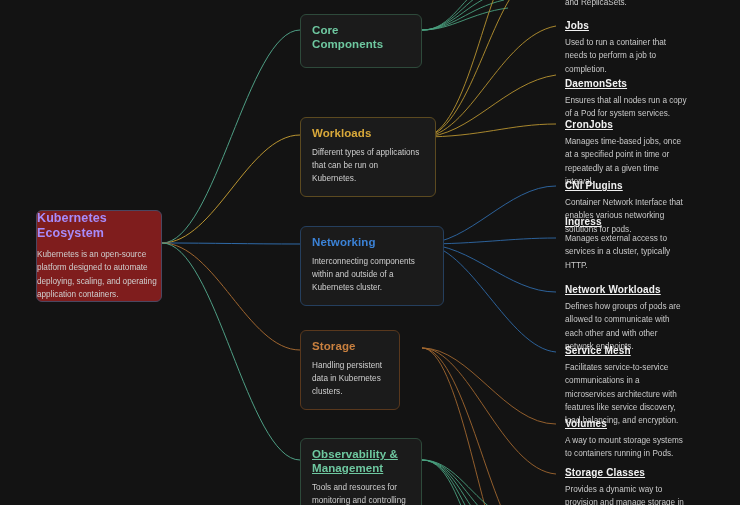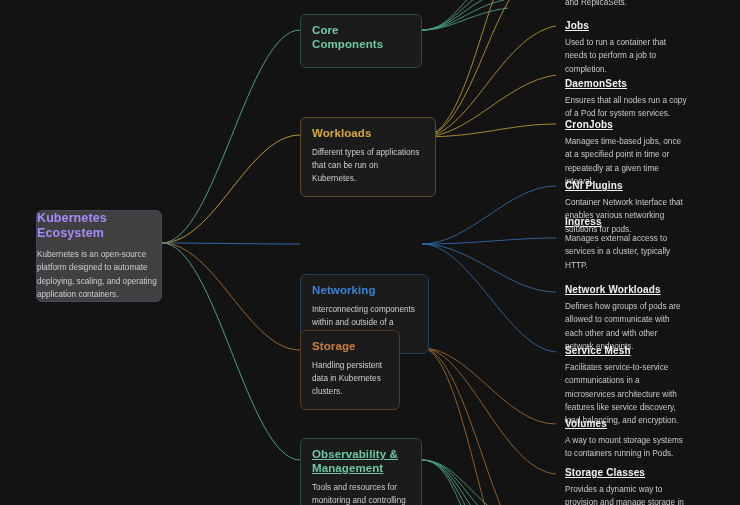--- a/index.html
+++ b/index.html
@@ -27,21 +27,21 @@
     position: absolute;
     box-sizing: border-box;
     border-radius: 6px;
   }
   .node-card {
     background: #1b1b1b;
     border: 1px solid #3a3a3a;
     padding: 9px 11px 10px 11px;
   }
   .node-root {
-    background: #404040;
+    background: #7f1d1d;
     border: 1px solid #4b4760;
   }
   .node-title {
     font-size: 11.5px;
     font-weight: bold;
     letter-spacing: 0.1px;
     margin: 0 0 5px 0;
     line-height: 1.2;
   }
   .node-root .node-title {
@@ -143,21 +143,21 @@
 
   <div class="node node-card" style="left:300px; top:14px; width:122px; border-color:#2e4a3b;border-radius:6px;">
     <div class="node-title" style="color:#6ec8a0;">Core Components</div>
   </div>
 
   <div class="node node-card" style="left:300px; top:117px; width:136px; border-color:#5c4a20;">
     <div class="node-title" style="color:#d9a93a;">Workloads</div>
     <div class="node-desc">Different types of applications that can be run on Kubernetes.</div>
   </div>
 
-  <div class="node node-card" style="left:300px; top:226px; width:129px; border-color:#253f5e;margin-top:48px;">
+  <div class="node node-card" style="left:300px; top:226px; width:144px; border-color:#253f5e;">
     <div class="node-title" style="color:#3b82d6;">Networking</div>
     <div class="node-desc">Interconnecting components within and outside of a Kubernetes cluster.</div>
   </div>
 
   <div class="node node-card" style="left:300px; top:330px; width:100px; border-color:#59381d;">
     <div class="node-title" style="color:#c9803f;">Storage</div>
     <div class="node-desc">Handling persistent data in Kubernetes clusters.</div>
   </div>
 
   <div class="node node-card" style="left:300px; top:438px; width:122px; border-color:#2e4a3b;">

